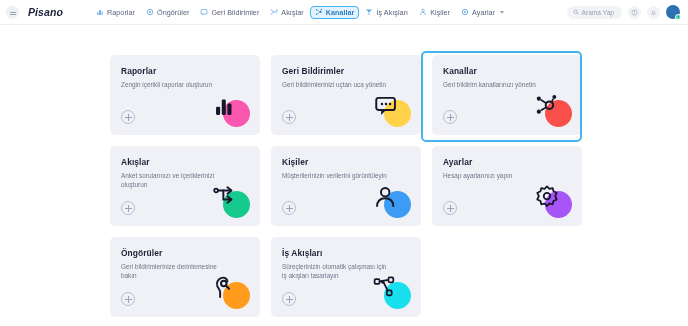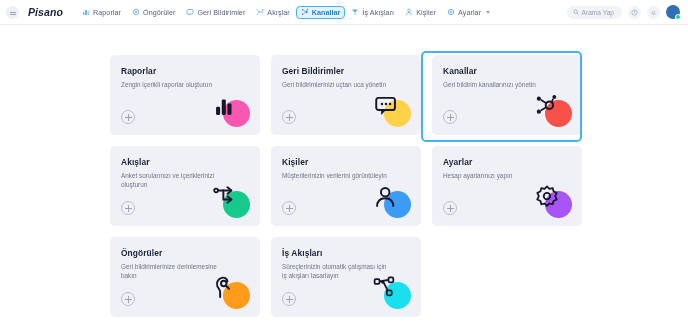--- a/index.html
+++ b/index.html
@@ -34,21 +34,21 @@
     width: 6px; height: 1px;
     background: #9aa2b5;
     box-shadow: 0 2px 0 #9aa2b5;
   }
   .brand {
     font-size: 10.5px;
     font-weight: bold;
     color: #1b2138;
     letter-spacing: .1px;
     font-style: italic;
-    margin-right: 14px;
+    margin-right: 28px;
     flex: 0 0 auto;
   }
   .navitems { display: flex; align-items: center; gap: 1px; flex: 0 0 auto; }
   .navitem {
     display: flex; align-items: center; gap: 3px;
     padding: 2px 5px;
     border-radius: 4px;
     white-space: nowrap;
     cursor: pointer;
   }

